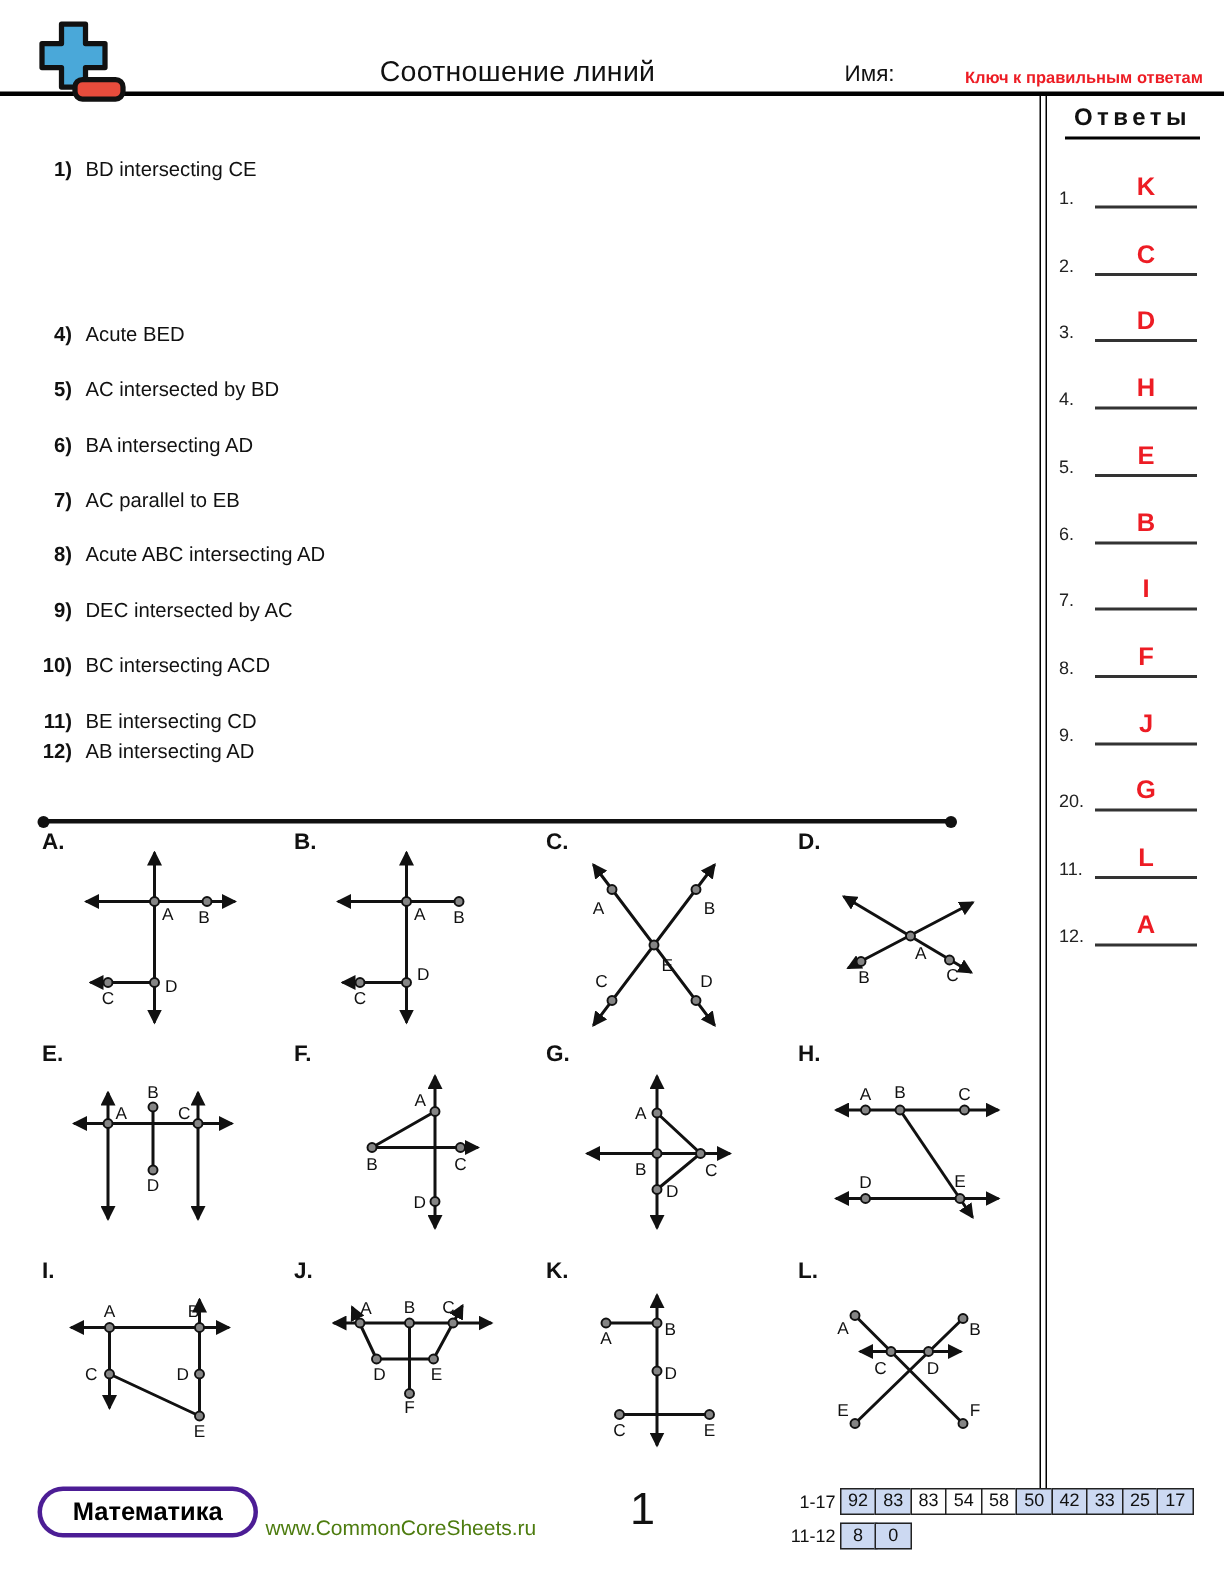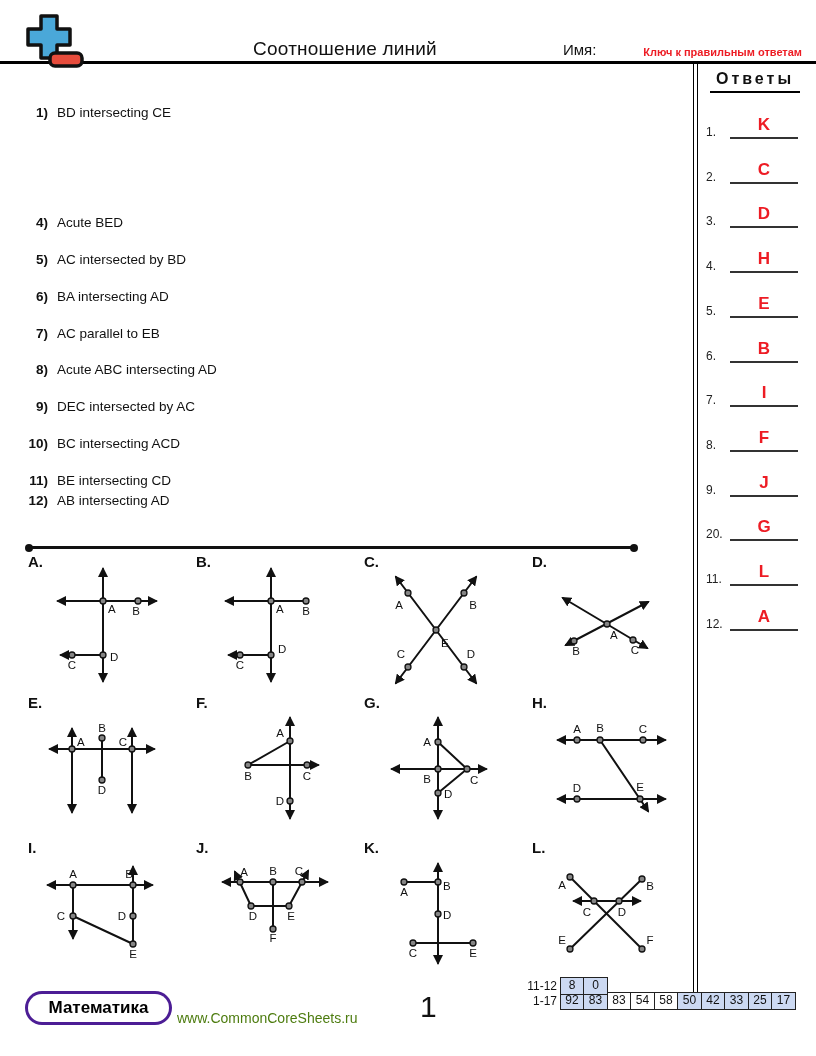--- a/index.html
+++ b/index.html
@@ -378,19 +378,19 @@
     <div class="score-cell hl">83</div>
     <div class="score-cell">83</div>
     <div class="score-cell">54</div>
     <div class="score-cell">58</div>
     <div class="score-cell hl">50</div>
     <div class="score-cell hl">42</div>
     <div class="score-cell hl">33</div>
     <div class="score-cell hl">25</div>
     <div class="score-cell hl">17</div>
   </div>
-  <div class="score-row" style="left:511px;top:977px">
+  <div class="score-row" style="left:511px;top:1015px">
     <div class="score-label">11-12</div>
     <div class="score-cell hl">8</div>
     <div class="score-cell hl">0</div>
   </div>
 
 </div>
 
 </body></html>

